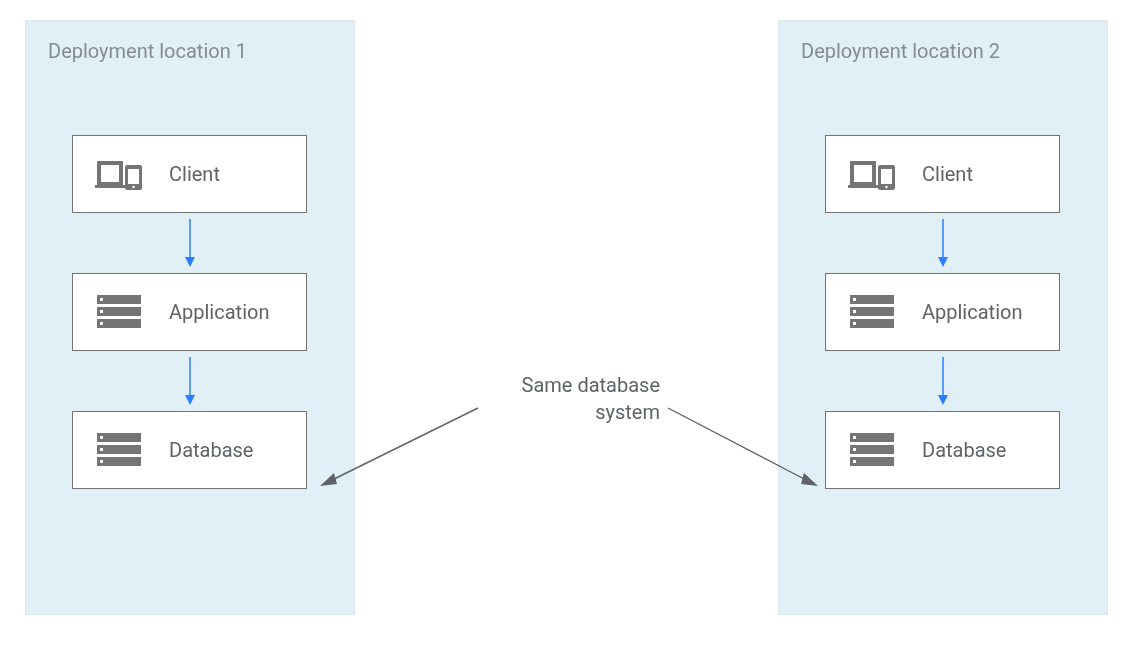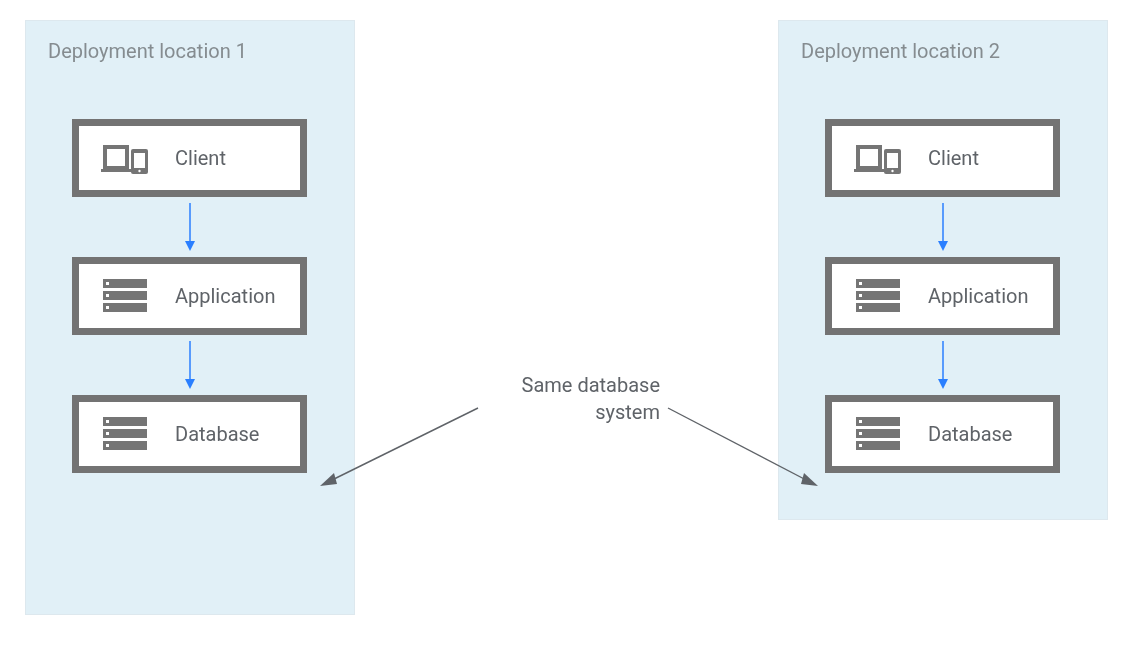--- a/index.html
+++ b/index.html
@@ -17,25 +17,25 @@
     .location-box {
       position: absolute;
       background: #e1f0f7;
       border: 1px solid #dde8ee;
       padding: 18px 22px;
     }
     .location-title {
       color: #858c90;
       font-size: 20px;
       font-weight: 400;
-      margin-bottom: 36px;
+      margin-bottom: 52px;
     }
     .tier-box {
       background: #ffffff;
-      border: 7px solid #737373;
+      border: 1px solid #737373;
       width: 235px;
       height: 78px;
       display: flex;
       align-items: center;
       padding: 0 22px;
       gap: 26px;
     }
     .tier-label {
       color: #5f6368;
       font-size: 20px;
@@ -126,21 +126,21 @@
           <rect x="3" y="15" width="3" height="3" fill="#ffffff"></rect>
           <rect x="0" y="24" width="44" height="9" fill="#757575"></rect>
           <rect x="3" y="27" width="3" height="3" fill="#ffffff"></rect>
         </svg>
       </span>
       <span class="tier-label">Database</span>
     </div>
   </div>
 </div>
 
-<div class="location-box" style="left:778px; top:20px; width:330px; height:500px;">
+<div class="location-box" style="left:778px; top:20px; width:330px; height:595px;">
   <div class="location-title">Deployment location 2</div>
 
   <div style="padding-left:24px; padding-top:20px;">
     <div class="tier-box">
       <span class="icon-wrap">
         <svg width="48" height="34" viewBox="0 0 48 34">
           <path d="M 2 4 L 2 28 L 0 28 L 0 31 L 30 31 L 30 28 L 28 28 L 28 4 Z M 6 8 L 24 8 L 24 25 L 6 25 Z" fill="#757575"></path>
           <rect x="30" y="8" width="17" height="25" rx="2" fill="#757575"></rect>
           <rect x="33" y="12" width="11" height="15" fill="#ffffff"></rect>
           <circle cx="38.5" cy="30" r="1.2" fill="#ffffff"></circle>

